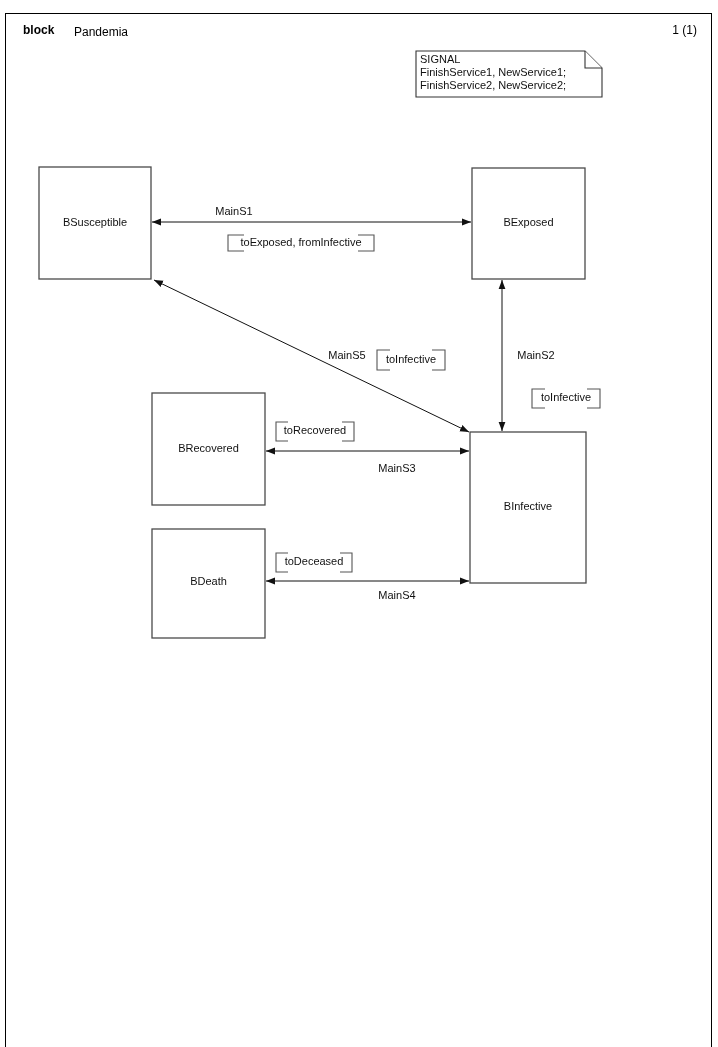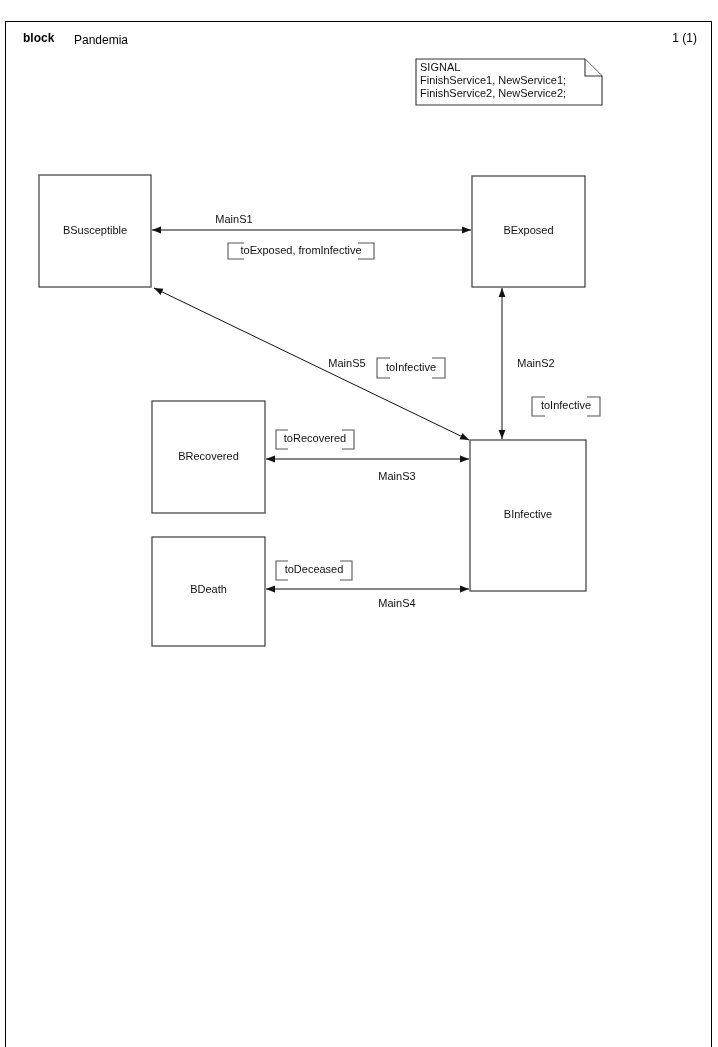--- a/index.html
+++ b/index.html
@@ -9,21 +9,21 @@
   }
   body {
     width: 718px;
     height: 1047px;
     position: relative;
     font-family: "Liberation Sans", sans-serif;
     overflow: hidden;
   }
   #page {
     position: absolute;
-    left: 0; top: 16px;
+    left: 0; top: 8px;
     width: 718px;
     height: 816px;
   }
   #page svg {
     display: block;
   }
   .frame {
     fill: #ffffff;
     stroke: #000000;
     stroke-width: 1;

